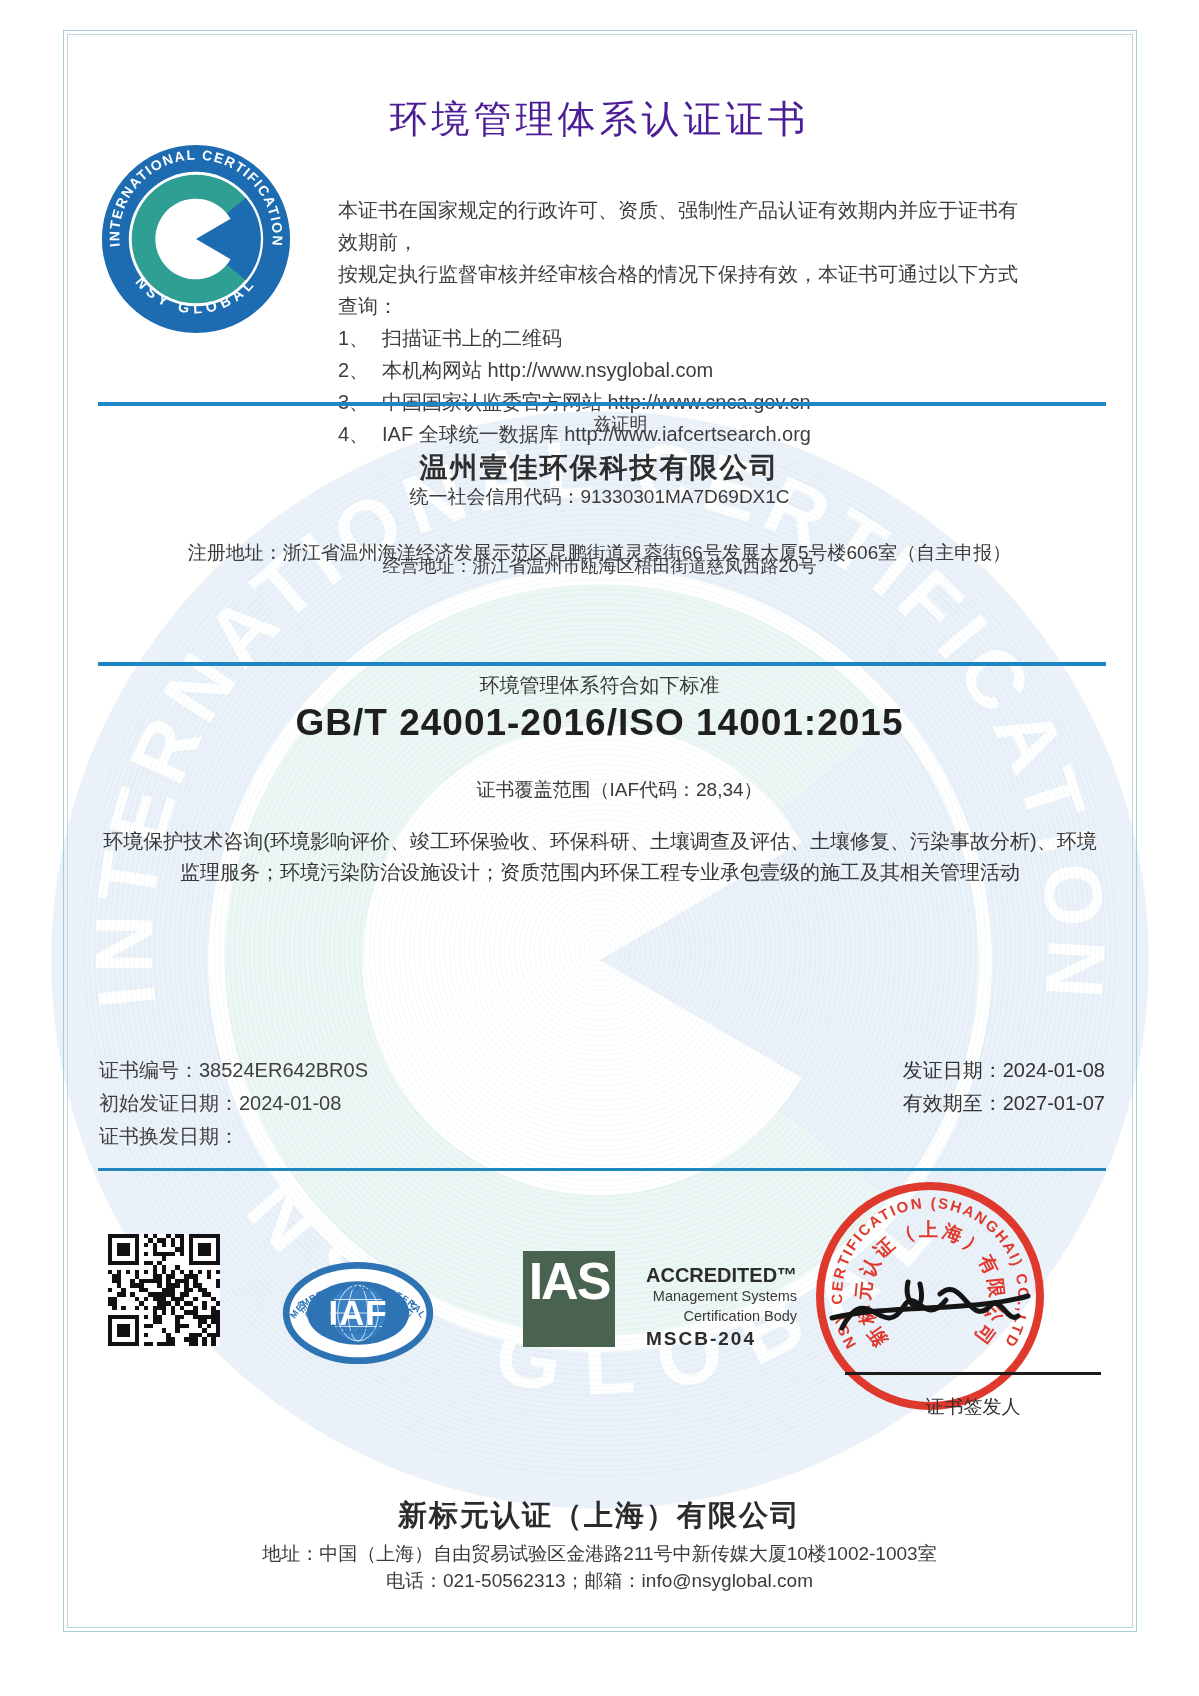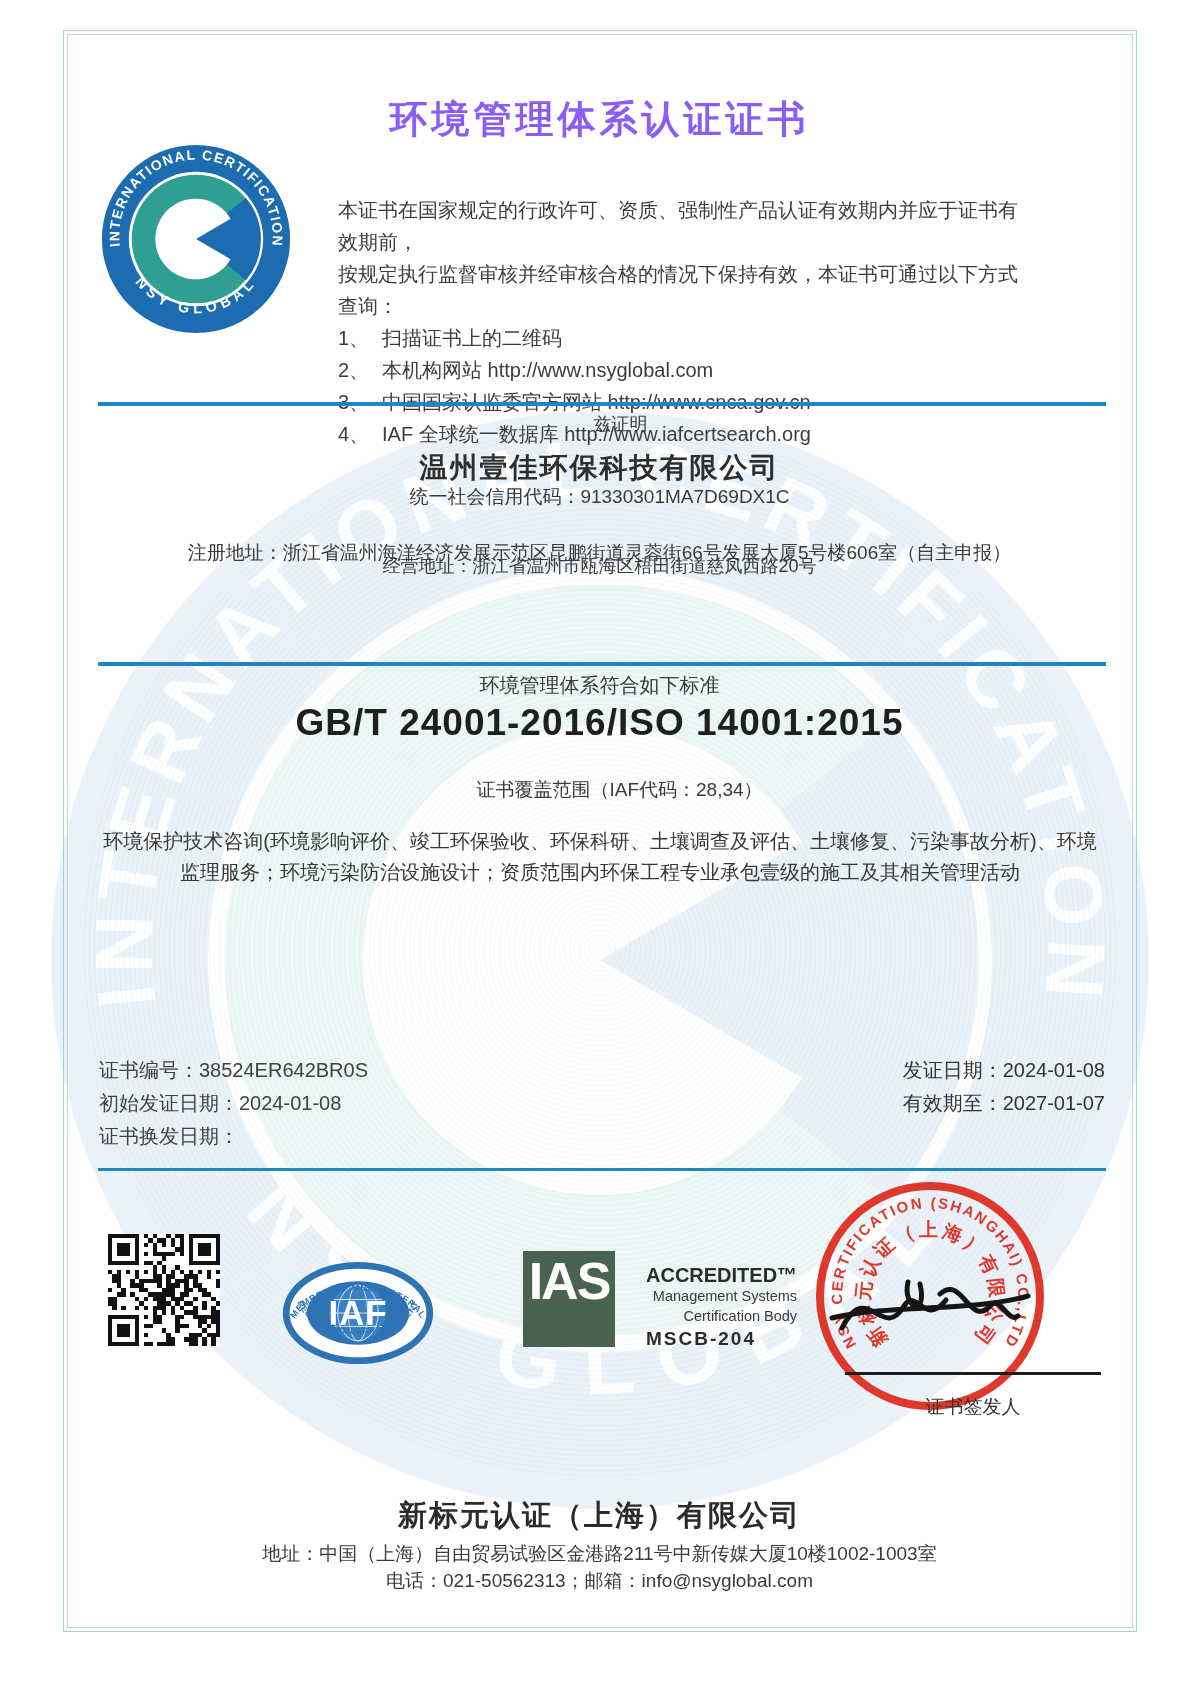--- a/index.html
+++ b/index.html
@@ -13,21 +13,21 @@
     pointer-events:none;
   }
   .guilloche{
     position:absolute;left:80px;top:420px;width:1040px;height:1060px;border-radius:50%;
     background:repeating-radial-gradient(circle at 50% 50%,rgba(47,150,160,0.055) 0 1px,transparent 1px 5px);
     pointer-events:none;
   }
   .watermark{position:absolute;left:40px;top:400px;width:1120px;height:1120px;opacity:0.085;pointer-events:none;}
   .logo{position:absolute;left:100px;top:143px;width:192px;height:192px;}
   .title{position:absolute;left:0;top:94px;width:100%;margin:0;text-align:center;
-    font-size:38px;font-weight:700;letter-spacing:4px;color:#8b5cf6;}
+    font-size:38px;font-weight:400;letter-spacing:4px;color:#4c1d95;}
   .intro{position:absolute;left:338px;top:194px;width:690px;font-size:20px;line-height:32px;color:#3d3d3d;}
   .q-item{display:flex;}
   .q-num{width:44px;flex:0 0 44px;}
   .rule{position:absolute;left:98px;width:1008px;background:#1e86c4;}
   .rule1{top:402px;height:4px;}
   .rule2{top:662px;height:4px;}
   .rule3{top:1168px;height:3px;background:#2088be;}
   .ctext{position:absolute;left:0;width:100%;text-align:center;}
   .certify{top:412px;font-size:18px;padding-left:21px;}
   .company{top:449px;font-size:28px;font-weight:600;color:#2e2e2e;letter-spacing:2px;}

